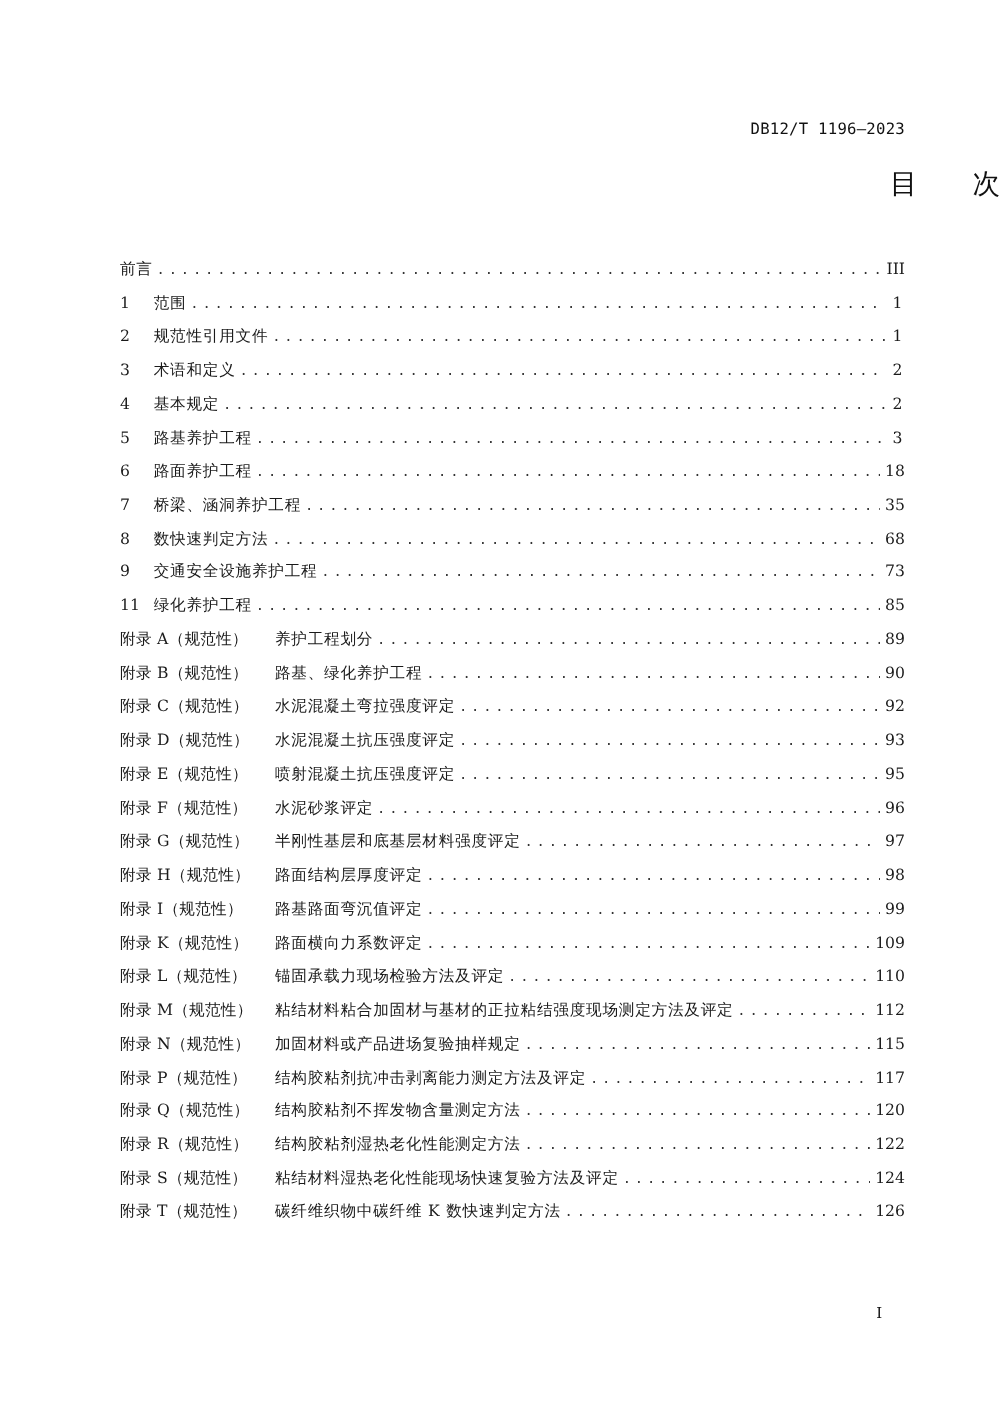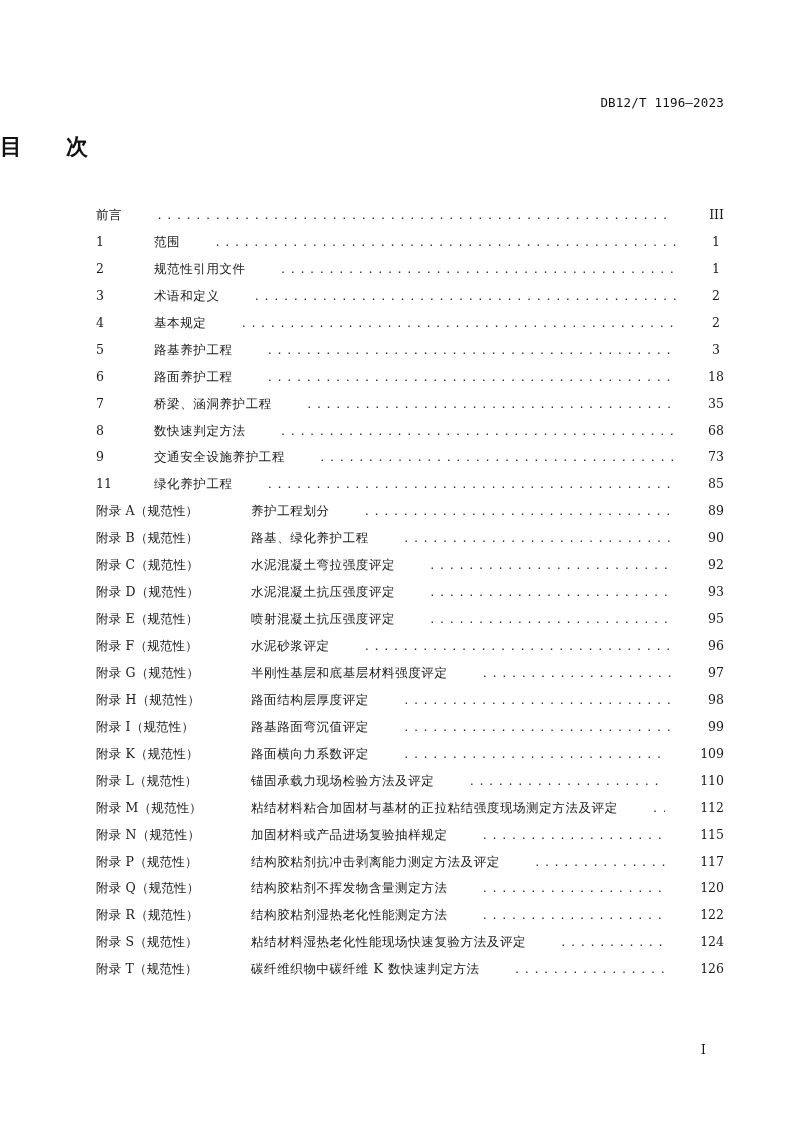--- a/index.html
+++ b/index.html
@@ -23,24 +23,24 @@
       font-size: 12.5px;
       letter-spacing: 0.2px;
       color: #111;
       margin-left: 39px;
     }
     .page-title {
       position: absolute;
       top: 132px;
       left: 0;
       width: 800px;
-      text-align: left;
+      text-align: right;
       font-family: "DejaVu Sans", "Liberation Sans", sans-serif;
       font-size: 22px;
-      font-weight: 700;
+      font-weight: 400;
       color: #111;
     }
     .page-title span {
       display: inline-block;
     }
     .page-title .gap {
       width: 44px;
     }
     .toc {
       position: absolute;
@@ -52,21 +52,20 @@
       list-style: none;
     }
     .toc-row {
       display: flex;
       align-items: baseline;
       height: 26.95px;
       font-size: 12.5px;
       line-height: 20px;
       white-space: nowrap;
       cursor: pointer;
-      gap: 31px;
     }
     .toc-num {
       display: inline-block;
       width: 27px;
       flex: 0 0 auto;
     }
     .toc-appendix {
       display: inline-block;
       width: 124px;
       flex: 0 0 auto;
@@ -83,21 +82,21 @@
       color: #333;
       letter-spacing: 3.1px;
       font-family: "DejaVu Sans Mono", "Liberation Mono", monospace;
       font-size: 11px;
     }
     .toc-dots::before {
       content: "....................................................................................................................................................................................................";
     }
     .toc-page {
       flex: 0 0 auto;
-      text-align: left;
+      text-align: center;
       min-width: 12px;
     }
     .page-footer {
       position: absolute;
       top: 1043px;
       left: 701px;
       font-size: 12px;
       color: #111;
     }
   </style>

